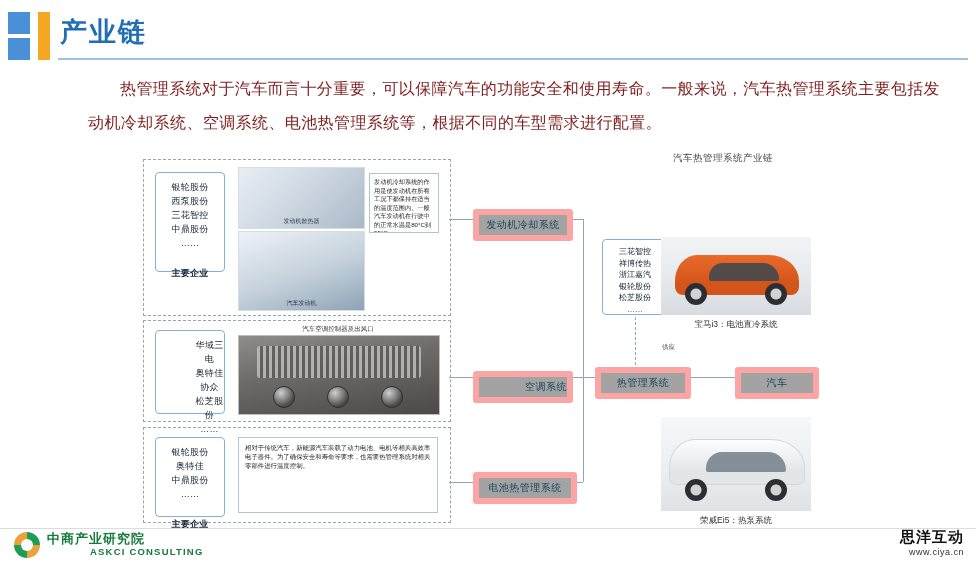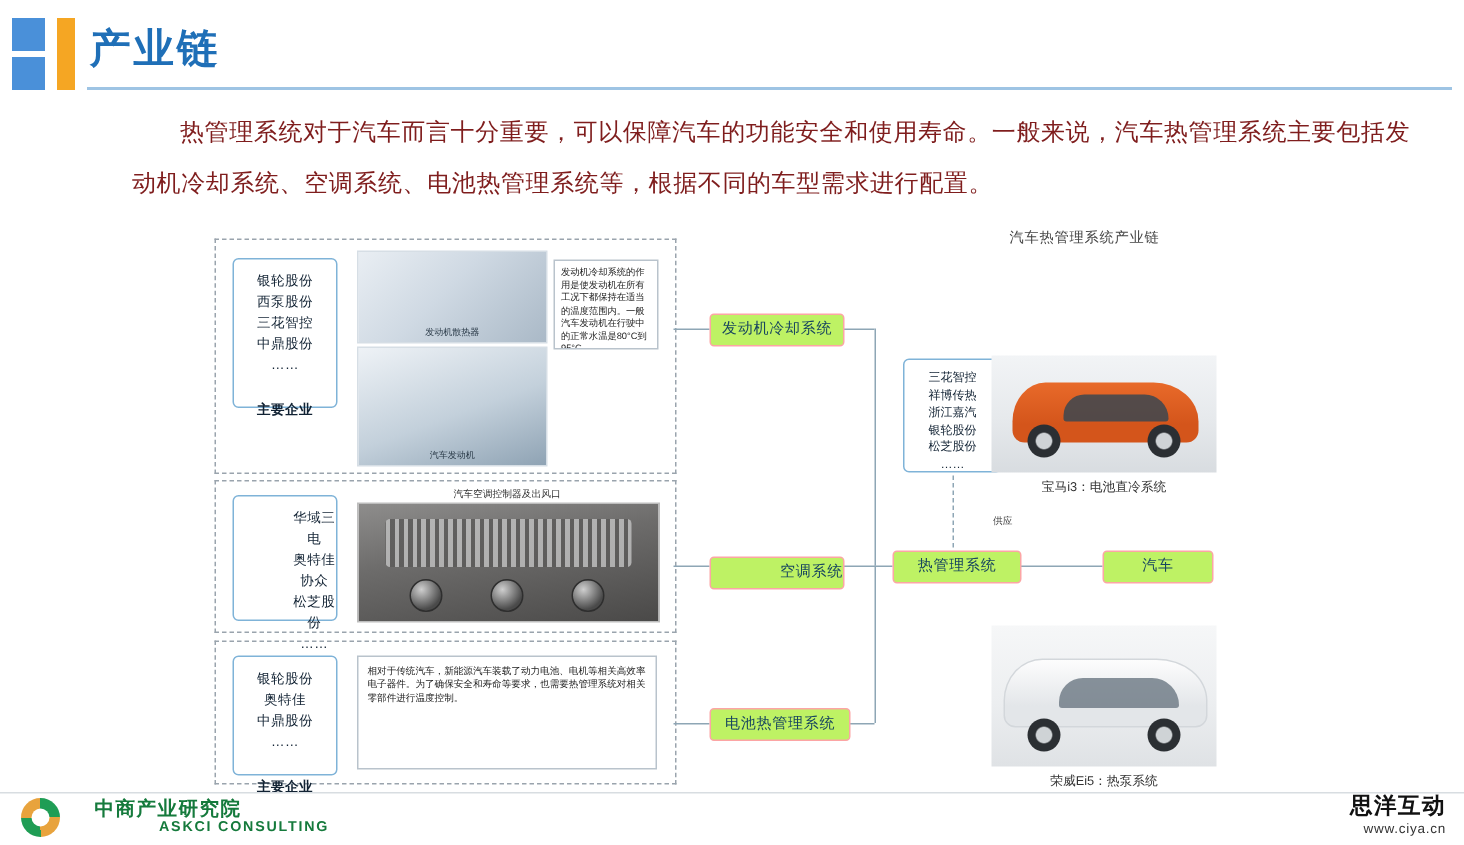--- a/index.html
+++ b/index.html
@@ -213,23 +213,23 @@
     line-height: 9px;
     color: #222;
     padding: 5px 6px;
     box-sizing: border-box;
     overflow: hidden;
   }
 
   
   .node {
     position: absolute;
-    border: 1px solid #fca5a5;
+    border: 6px solid #fca5a5;
     border-radius: 3px;
-    background: #bef264;
+    background: #a3a3a3;
     color: #18455f;
     font-size: 10px;
     text-align: center;
     line-height: 20px;
     height: 20px;
     letter-spacing: 0.5px;
   }
   .node-engine  { left: 330px; top: 64px;  width: 88px; }
   .node-ac      { left: 330px; top: 226px; width: 88px; text-align: right; }
   .node-battery { left: 330px; top: 327px; width: 92px; }
@@ -332,21 +332,20 @@
   .footer-rule {
     position: absolute;
     left: 0; top: 528px; width: 976px; height: 1px;
     background: #d8dde1;
   }
   .footer-logo {
     position: absolute;
     left: 14px; top: 532px;
     display: flex;
     align-items: center;
-    gap: 16px;
   }
   .logo-mark {
     width: 26px; height: 26px;
     border-radius: 50%;
     background: conic-gradient(#1f9d55 0 25%, #e8a33d 25% 50%, #1f9d55 50% 75%, #e8a33d 75% 100%);
     position: relative;
   }
   .logo-mark::after {
     content: "";
     position: absolute;

